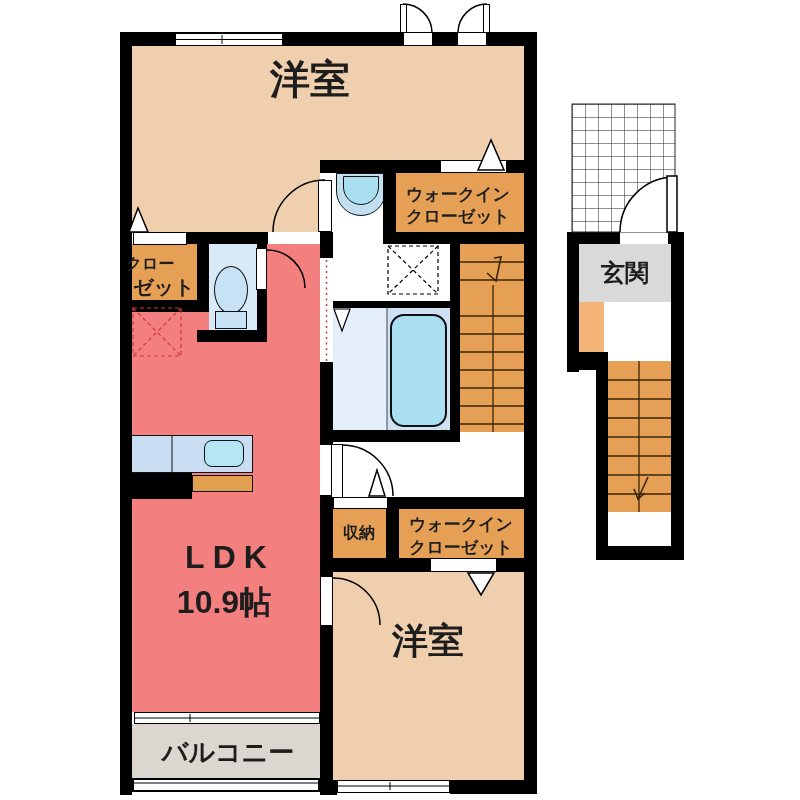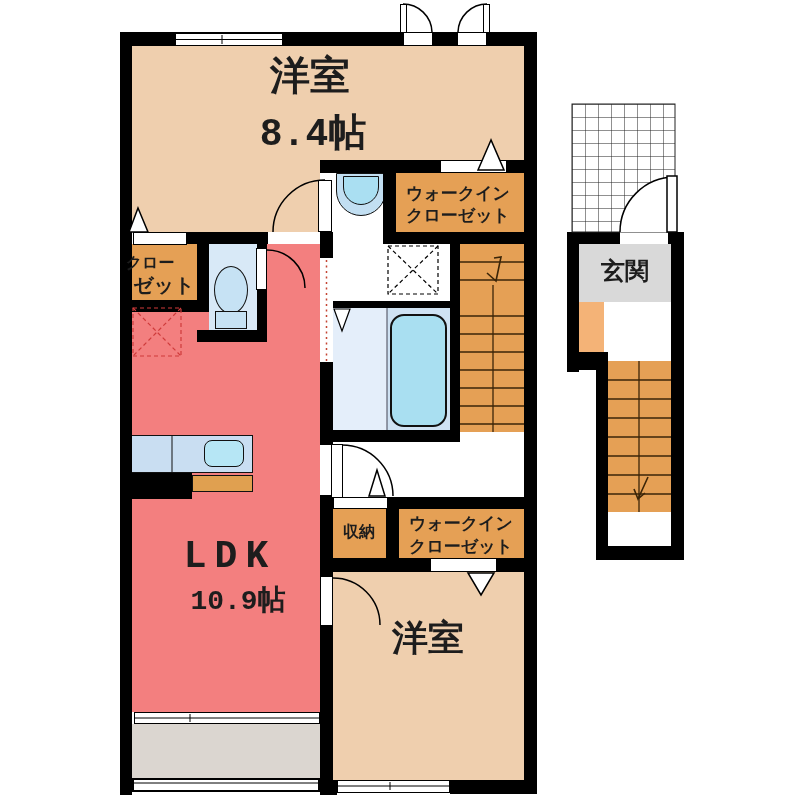--- a/index.html
+++ b/index.html
@@ -1,17 +1,17 @@
 <!DOCTYPE html>
 <html><head>
 <meta charset="utf-8">
 <style>
   html,body{margin:0;padding:0;background:#fff;}
   #stage{position:relative;width:748px;height:800px;background:#fff;overflow:hidden;
-         font-family:Liberation Mono, monospace;}
+         font-family:Liberation Sans, sans-serif;}
   .r,.w,.gap,.open,.win,.fx{position:absolute;box-sizing:border-box;}
   .w{background:#000;}
   .gap{background:#fff;border:1px solid #000;}
   .open{background:#fff;}
   .win{background:#fff;border:1.5px solid #000;}
   .lbl{position:absolute;transform:translate(-50%,-50%);font-weight:700;color:#1d1d1d;
        white-space:nowrap;line-height:1;}
   svg.overlay{position:absolute;left:0;top:0;pointer-events:none;}
 </style>
 </head>
@@ -159,26 +159,26 @@
       <path d="M337 786 H450 M390 782 V790"></path>
       <path d="M134 783 H318"></path>
     </g>
 
     <path d="M326.5 260 V361" stroke="#c44433" stroke-width="1.5" stroke-dasharray="2 3.5" fill="none"></path>
     <path d="M172 436 V472" stroke="#111" stroke-width="1" fill="none"></path>
     <path d="M387 308 V430" stroke="#445" stroke-width="1" fill="none"></path>
   </svg>
 
   <div class="lbl" style="left:310px;top:79px;font-size:40px">洋室</div>
-  <div class="lbl" style="left:313px;top:135px;font-size:38px">8.4帖</div>
   <div class="lbl" style="left:458px;top:194px;font-size:17px">ウォークイン</div>
   <div class="lbl" style="left:458px;top:216px;font-size:17px">クローゼット</div>
   <div class="lbl" style="left:150px;top:264px;font-size:16px">クロー</div>
   <div class="lbl" style="left:164px;top:287px;font-size:20px">ゼット</div>
-  <div class="lbl" style="left:230px;top:557px;font-size:38px;letter-spacing:8px">LDK</div>
-  <div class="lbl" style="left:238px;top:602px;font-size:28px">10.9帖</div>
+  <div class="lbl" style="left:230px;top:557px;font-size:32px;letter-spacing:8px">LDK</div>
+  <div class="lbl" style="left:224px;top:602px;font-size:32px">10.9帖</div>
   <div class="lbl" style="left:359px;top:533px;font-size:16px">収納</div>
   <div class="lbl" style="left:461px;top:524px;font-size:17px">ウォークイン</div>
   <div class="lbl" style="left:461px;top:547px;font-size:17px">クローゼット</div>
   <div class="lbl" style="left:428px;top:641px;font-size:36px">洋室</div>
+  <div class="lbl" style="left:228px;top:752px;font-size:26px">バルコニー</div>
   <div class="lbl" style="left:625px;top:273px;font-size:24px">玄関</div>
 
 </div>
 
 </body></html>

